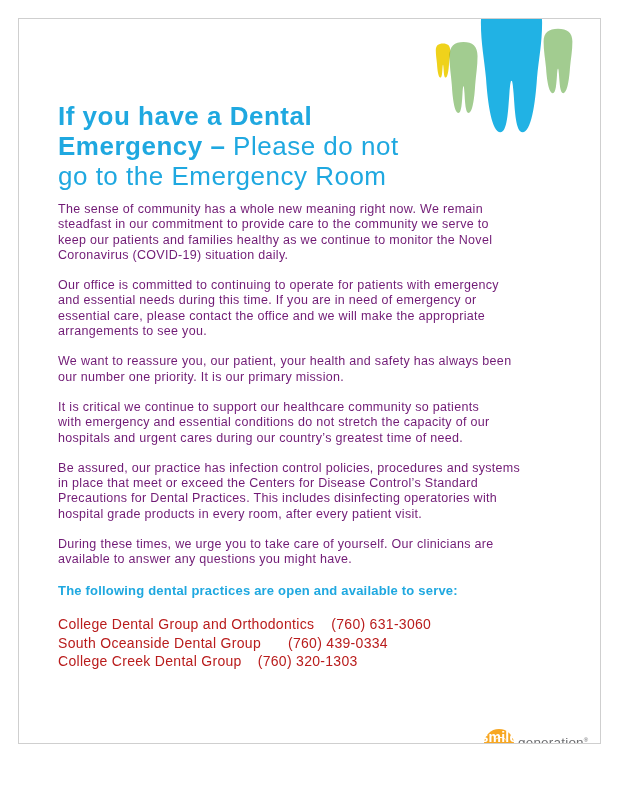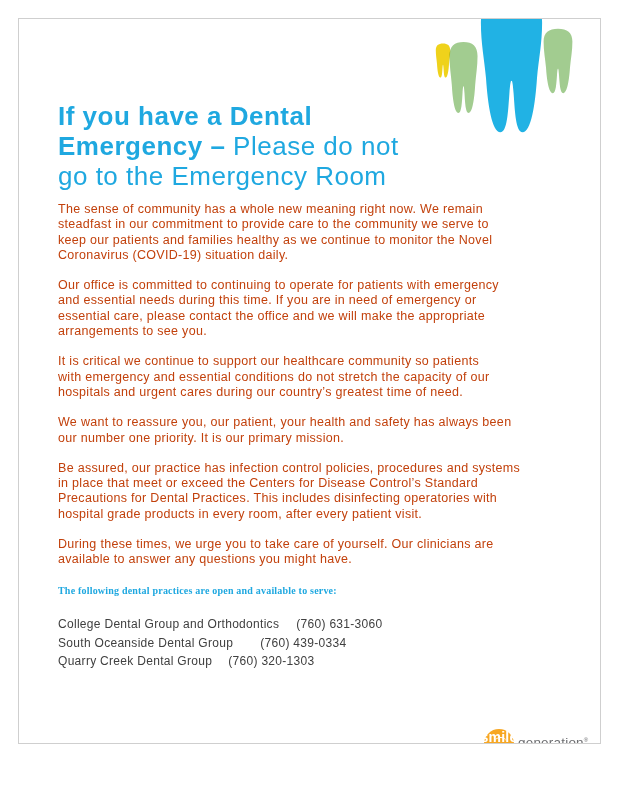--- a/index.html
+++ b/index.html
@@ -14,27 +14,27 @@
   .heading {
     position:absolute; left:39px; top:82px; width:460px;
     font-size:26px; line-height:30px; letter-spacing:0.5px; color:#1fa8e0;
   }
   .heading .hbold { font-weight:bold; }
   .heading .hlight { font-weight:normal; }
 
   .content { position:absolute; left:39px; top:183px; width:520px; }
   .content p {
     font-size:12.5px; line-height:15.3px; letter-spacing:0.3px;
-    color:#c2410c; white-space:pre-line; margin:0 0 15px 0;
+    color:#701a75; white-space:pre-line; margin:0 0 15px 0;
   }
   .subheading {
-    font-size:10px; font-weight:bold; letter-spacing:0.2px;
-    color:#1fa8e0; margin:0 0 17.5px 0; line-height:15.3px;font-family:Liberation Serif, serif;
+    font-size:13px; font-weight:bold; letter-spacing:0.2px;
+    color:#1fa8e0; margin:0 0 17.5px 0; line-height:15.3px;
   }
-  .practice-list { font-size:12px; color:#404040; letter-spacing:0.3px; }
+  .practice-list { font-size:14px; color:#b91c1c; letter-spacing:0.3px; }
   .practice-row { line-height:18.5px; white-space:nowrap; }
   .practice-row .phone { display:inline-block; }
   .practice-row:nth-child(1) .phone { margin-left:17px; }
   .practice-row:nth-child(2) .phone { margin-left:27px; }
   .practice-row:nth-child(3) .phone { margin-left:16px; }
   .practice-row:nth-child(4) .phone { margin-left:37px; }
 
   .logo { position:absolute; left:465px; top:710px; width:115px; height:48px; }
   .logo-circle {
     position:absolute; left:0; top:0; width:30px; height:30px; border-radius:50%;
@@ -79,43 +79,43 @@
 
   <div class="content">
     <p>The sense of community has a whole new meaning right now. We remain
 steadfast in our commitment to provide care to the community we serve to
 keep our patients and families healthy as we continue to monitor the Novel
 Coronavirus (COVID-19) situation daily.</p>
     <p>Our office is committed to continuing to operate for patients with emergency
 and essential needs during this time. If you are in need of emergency or
 essential care, please contact the office and we will make the appropriate
 arrangements to see you.</p>
+    <p>We want to reassure you, our patient, your health and safety has always been
+our number one priority. It is our primary mission.</p>
     <p>It is critical we continue to support our healthcare community so patients
 with emergency and essential conditions do not stretch the capacity of our
 hospitals and urgent cares during our country’s greatest time of need.</p>
-    <p>We want to reassure you, our patient, your health and safety has always been
-our number one priority. It is our primary mission.</p>
     <p>Be assured, our practice has infection control policies, procedures and systems
 in place that meet or exceed the Centers for Disease Control’s Standard
 Precautions for Dental Practices. This includes disinfecting operatories with
 hospital grade products in every room, after every patient visit.</p>
     <p>During these times, we urge you to take care of yourself. Our clinicians are
 available to answer any questions you might have.</p>
 
     <div class="subheading">The following dental practices are open and available to serve:</div>
 
     <div class="practice-list">
       <div class="practice-row">
         <span class="name">College Dental Group and Orthodontics</span><span class="phone">(760) 631-3060</span>
       </div>
       <div class="practice-row">
         <span class="name">South Oceanside Dental Group</span><span class="phone">(760) 439-0334</span>
       </div>
       <div class="practice-row">
-        <span class="name">Quarry Creek Dental Group</span><span class="phone">(760) 320-1303</span>
+        <span class="name">College Creek Dental Group</span><span class="phone">(760) 320-1303</span>
       </div>
     </div>
   </div>
 
   <div class="logo">
     <div class="logo-circle">
       <span class="smile-arc"></span>
       <span>smile</span>
     </div>
     <div class="logo-brand"><span>generation</span><sup>®</sup></div>

